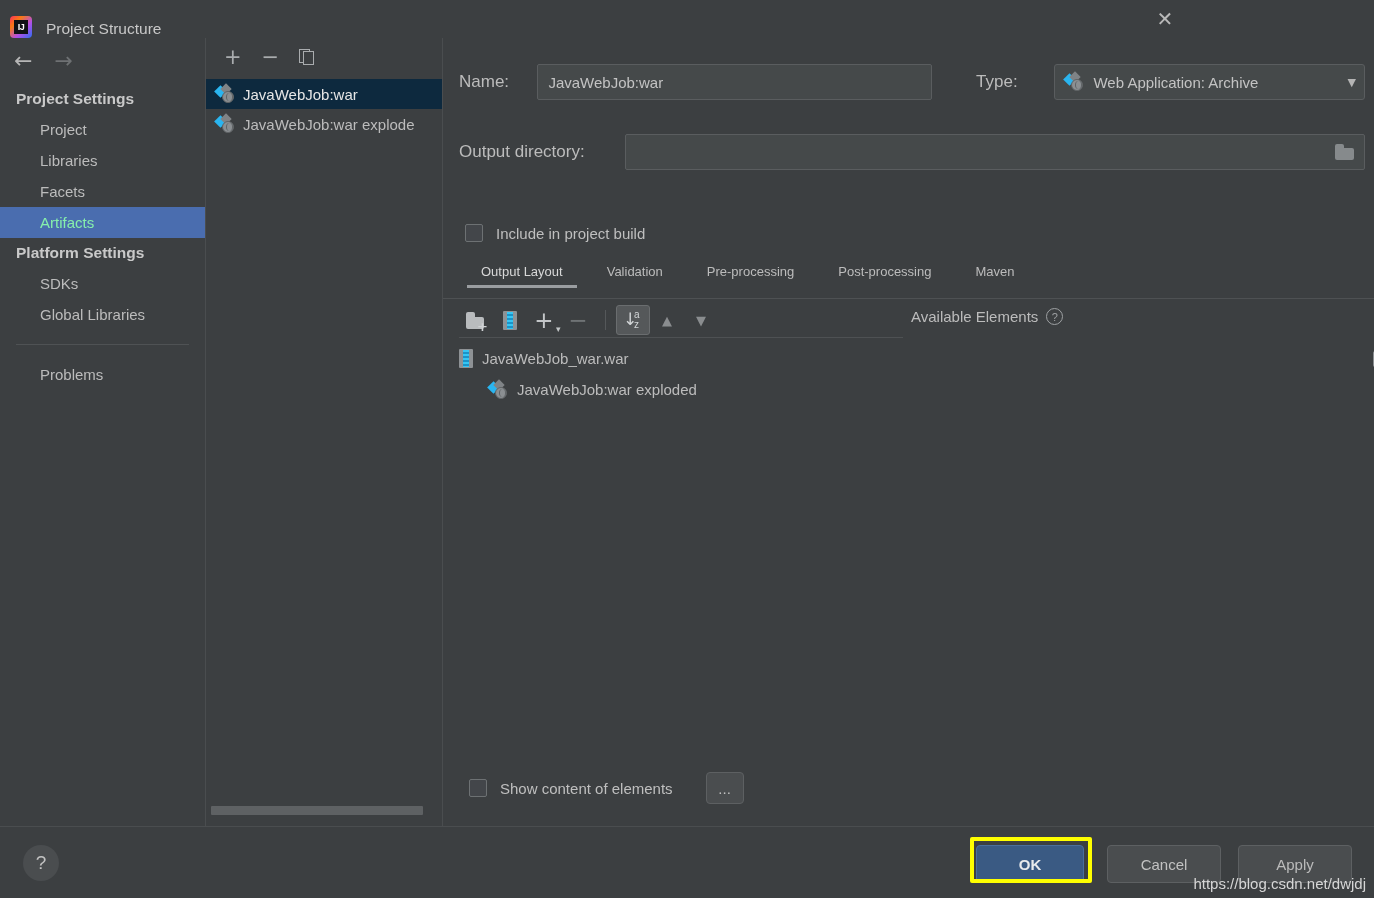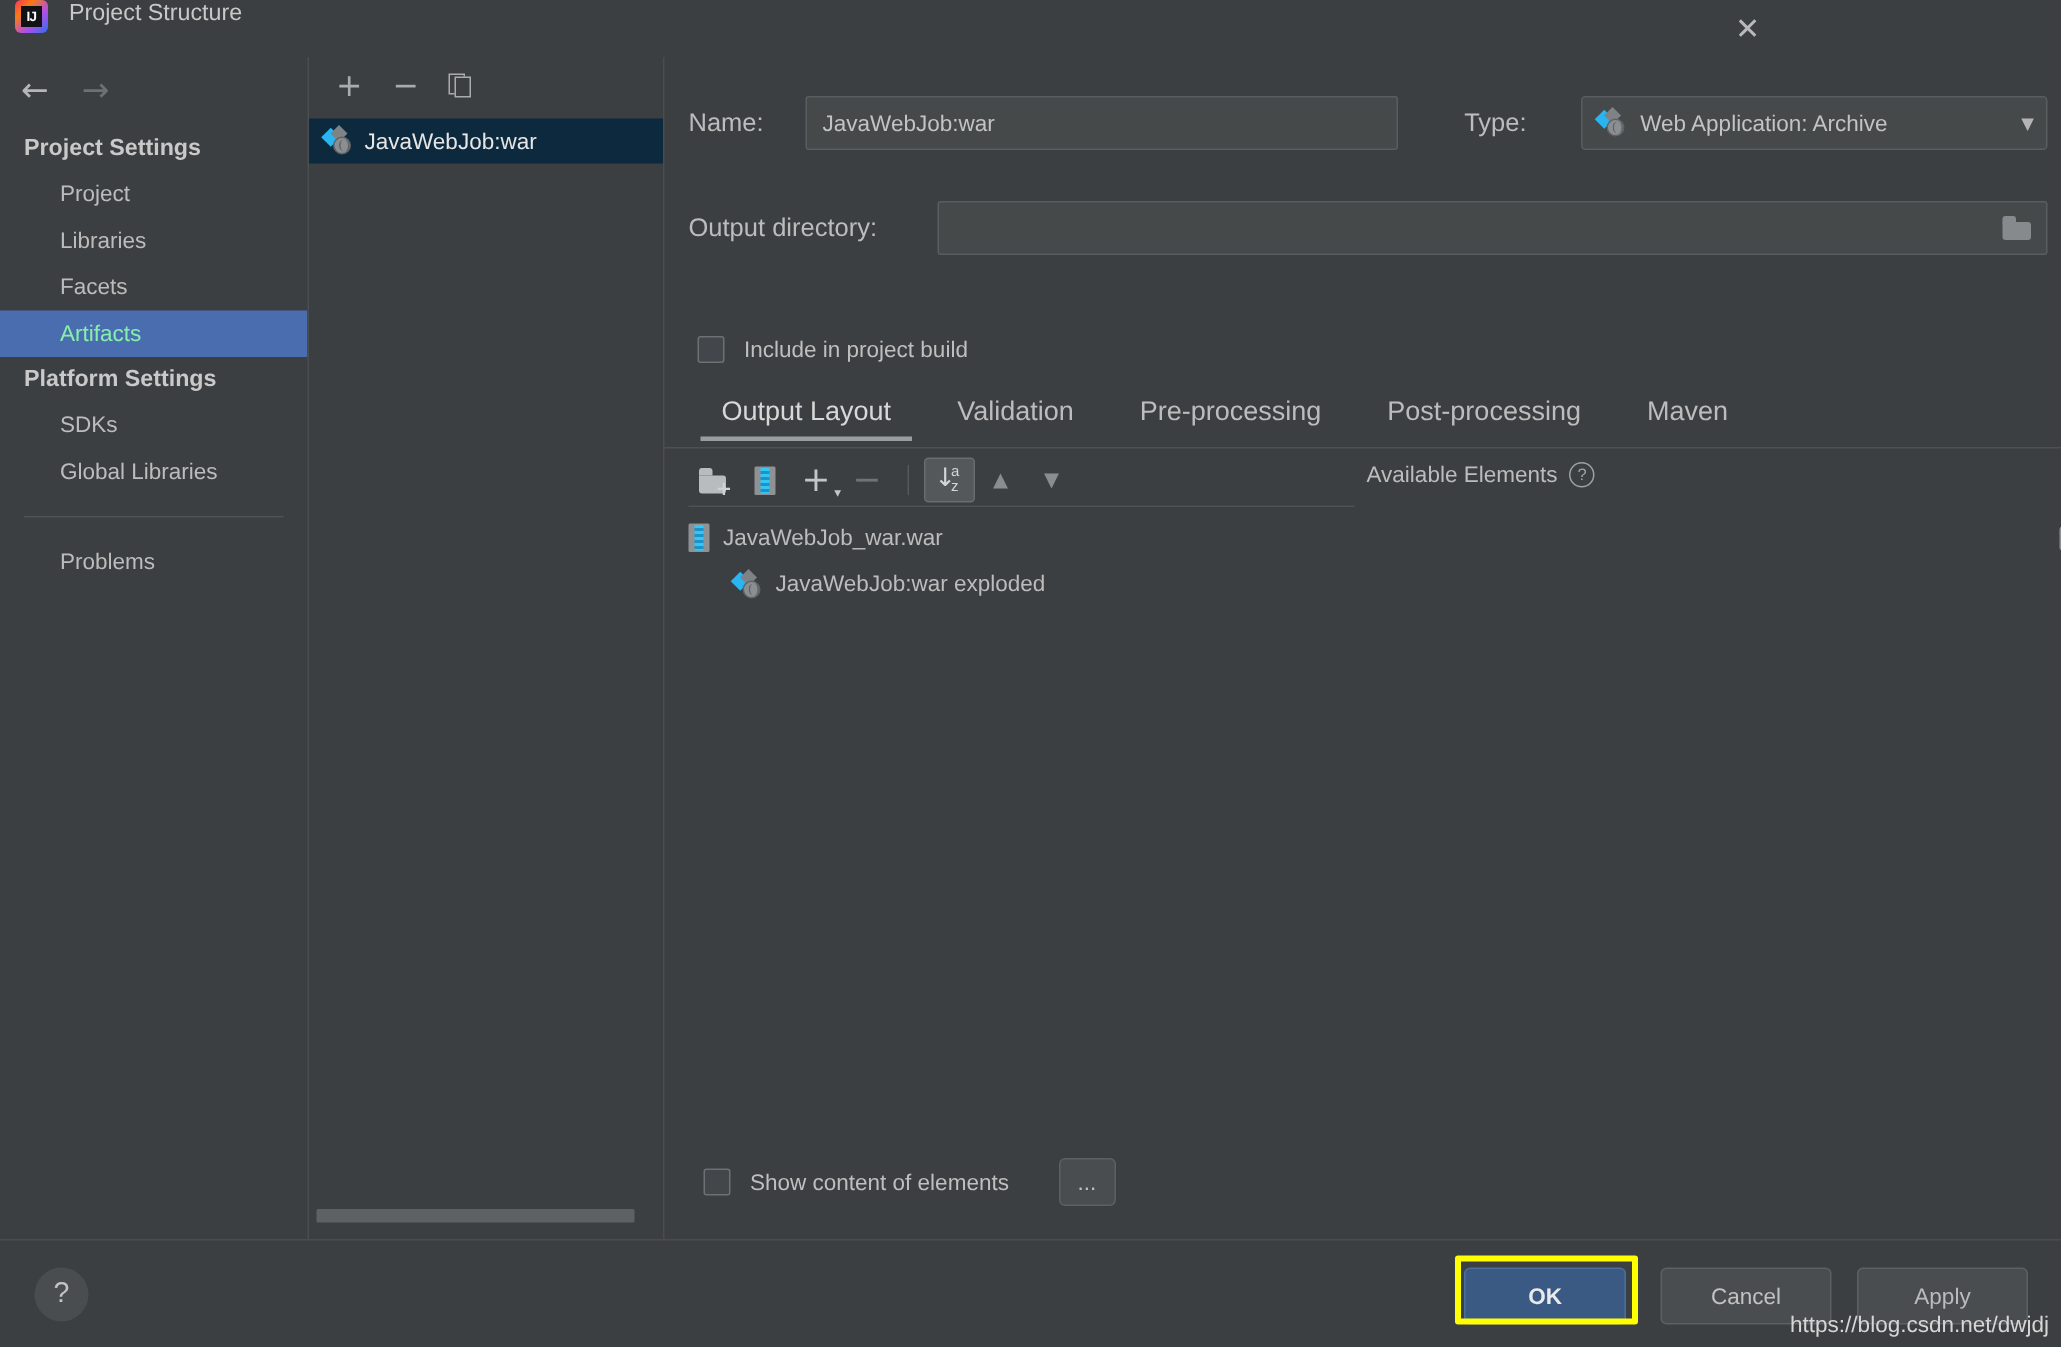--- a/index.html
+++ b/index.html
@@ -14,21 +14,21 @@
     width: 1374px; height: 898px;
     background: #3c3f41;
     color: #bbbbbb;
   }
 
   
   .titlebar {
     position: absolute; left: 0; top: 0;
     width: 1188px; height: 38px;
     background: #3c3f41;
-    display: flex; align-items: flex-start;
+    display: flex; align-items: flex-end;
   }
   .ij-logo {
     width: 22px; height: 22px; margin-left: 10px;
     border-radius: 4px;
     background: linear-gradient(135deg,#fe315d 0%, #f97a12 28%, #b24fe5 62%, #2d6ef4 100%);
     position: relative; flex: 0 0 auto;
   }
   .ij-logo:after {
     content: ""; position: absolute; left: 4px; top: 4px;
     width: 14px; height: 14px; background: #101216;
@@ -194,21 +194,21 @@
     background: #43464a; border-radius: 2px; flex: 0 0 auto;
   }
   .chk-label { font-size: 15px; color: #bfbfbf; }
 
   
   .tabs {
     position: absolute; left: 16px; top: 222px; width: 916px;
     display: flex; align-items: flex-end; gap: 0;
   }
   .tab {
-    font-size: 18px; color: #bcbcbc; padding: 4px 22px 9px 22px;
+    font-size: 13px; color: #bcbcbc; padding: 4px 22px 9px 22px;
     cursor: pointer; position: relative;
   }
   .tab.active { color: #d8d8d8; }
   .tab.active:after {
     content: ""; position: absolute; left: 8px; right: 8px; bottom: 0;
     height: 3px; background: #9a9da0;
   }
   .tabs-underline {
     position: absolute; left: 0; top: 260px; width: 932px; height: 1px;
     background: #4e5153;
@@ -370,20 +370,28 @@
     </div>
 
     <div class="art-list">
       <div class="art-row selected">
         <span class="war-ico">
             <i class="dia"></i>
             <i class="dia2"></i>
             <i class="globe"></i>
           </span>
         <span>JavaWebJob:war</span>
+      </div>
+      <div class="art-row">
+        <span class="war-ico">
+            <i class="dia"></i>
+            <i class="dia2"></i>
+            <i class="globe"></i>
+          </span>
+        <span>JavaWebJob:war explode</span>
       </div>
     </div>
 
     <div class="hscroll-track">
       <div class="hscroll-thumb"></div>
     </div>
   </div>
 
   <div class="main">
 

